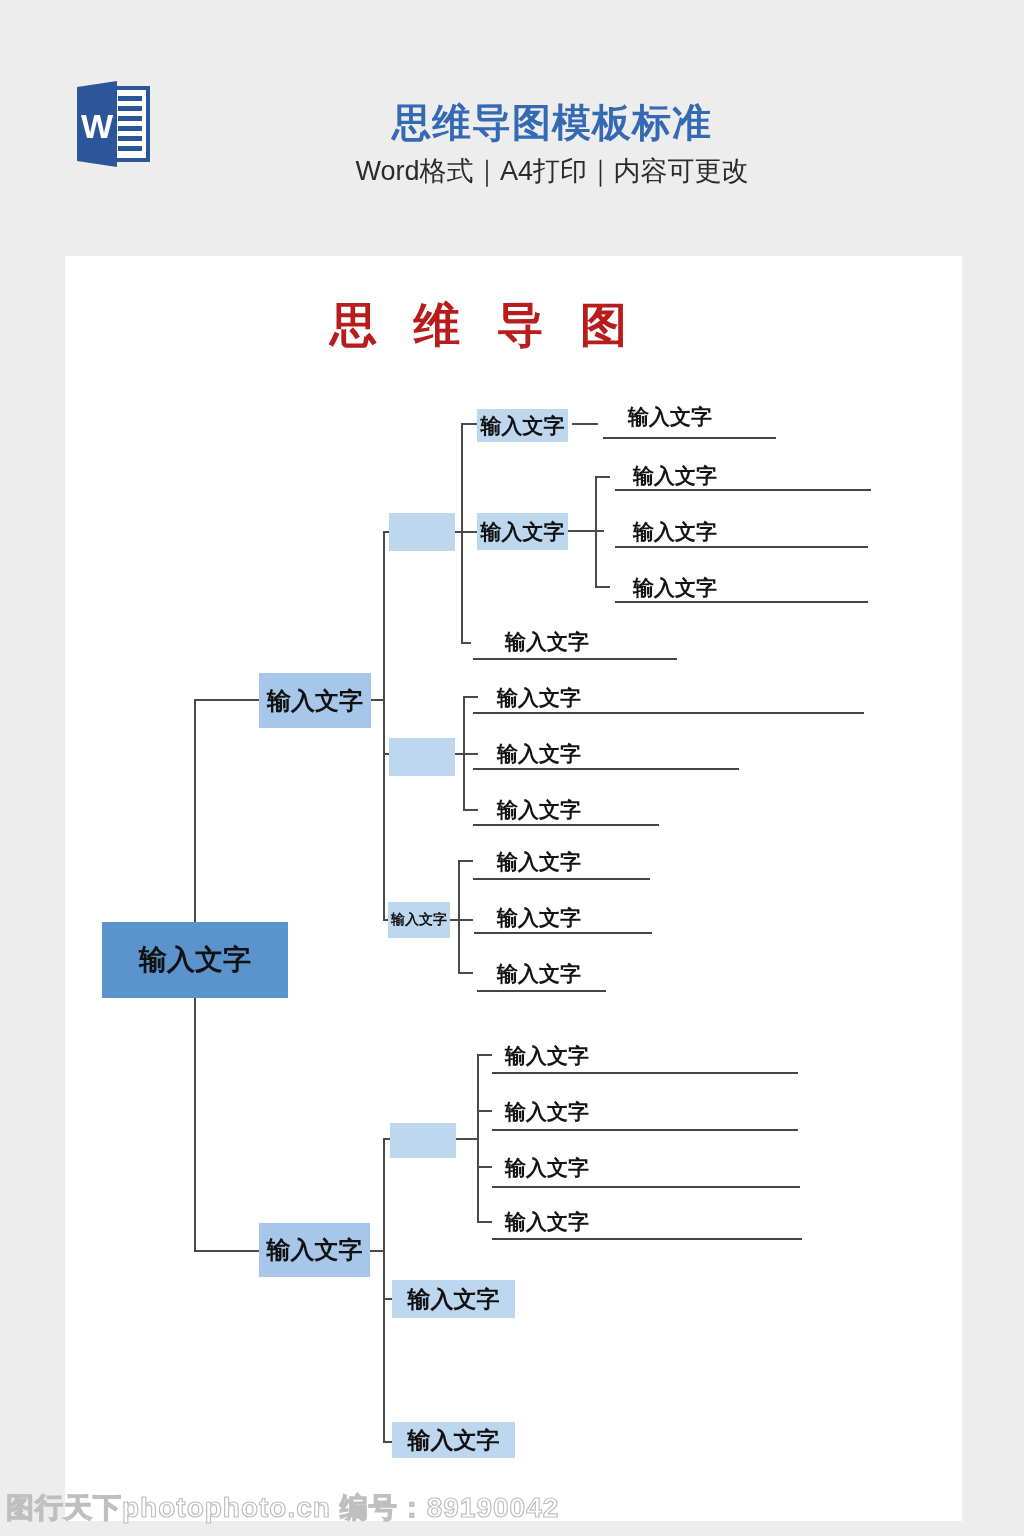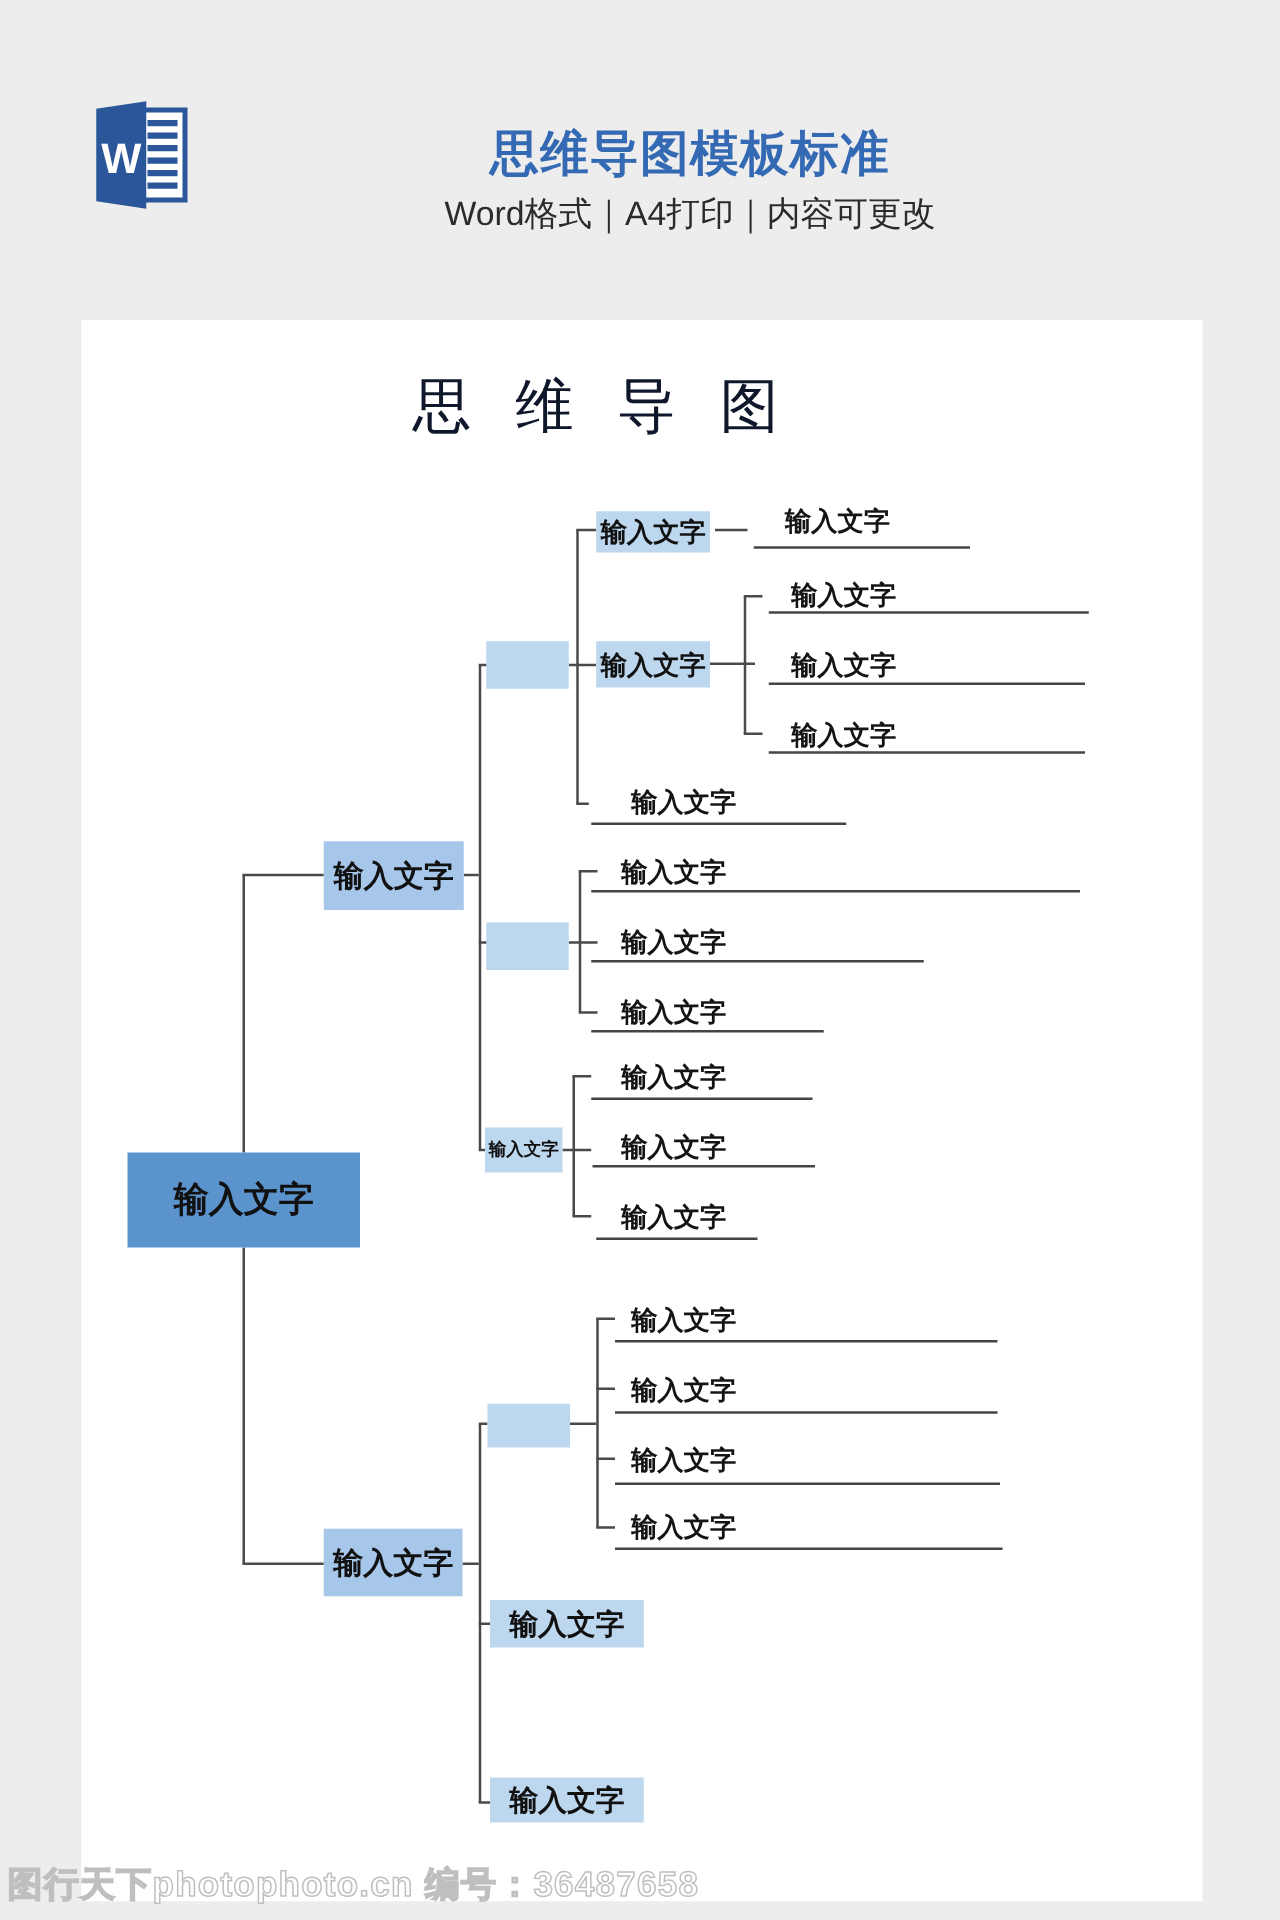--- a/index.html
+++ b/index.html
@@ -22,21 +22,21 @@
   }
   .word-icon { position:absolute; left:64px; top:80px; }
   
   .page {
     position:absolute; left:65px; top:256px; width:897px; height:1265px;
     background:#ffffff;
   }
   .doc-title {
     position:absolute; left:330px; top:294px; width:360px;
     font-family:"DejaVu Serif","Liberation Serif",serif;
-    font-size:47px; font-weight:400; color:#0f172a;
+    font-size:47px; font-weight:700; color:#b91c1c;
     letter-spacing:10px; white-space:nowrap;
   }
   
   .h { position:absolute; height:2px; background:#4A4A4A; }
   .v { position:absolute; width:2px;  background:#4A4A4A; }
   .box {
     position:absolute; display:flex; align-items:center; justify-content:center;
     font-family:"DejaVu Serif","Liberation Serif",serif;
     font-weight:600; color:#111; white-space:nowrap;
   }
@@ -154,13 +154,13 @@
 <div class="u" style="left:473px;top:768px;width:266px;"></div>
 <div class="u" style="left:473px;top:824px;width:186px;"></div>
 <div class="u" style="left:473px;top:878px;width:177px;"></div>
 <div class="u" style="left:474px;top:932px;width:178px;"></div>
 <div class="u" style="left:477px;top:990px;width:129px;"></div>
 <div class="u" style="left:492px;top:1072px;width:306px;"></div>
 <div class="u" style="left:492px;top:1129px;width:306px;"></div>
 <div class="u" style="left:492px;top:1186px;width:308px;"></div>
 <div class="u" style="left:492px;top:1238px;width:310px;"></div>
 
-<div class="watermark">图行天下photophoto.cn 编号：36487658</div>
+<div class="watermark">图行天下photophoto.cn 编号：89190042</div>
 
 </body></html>

